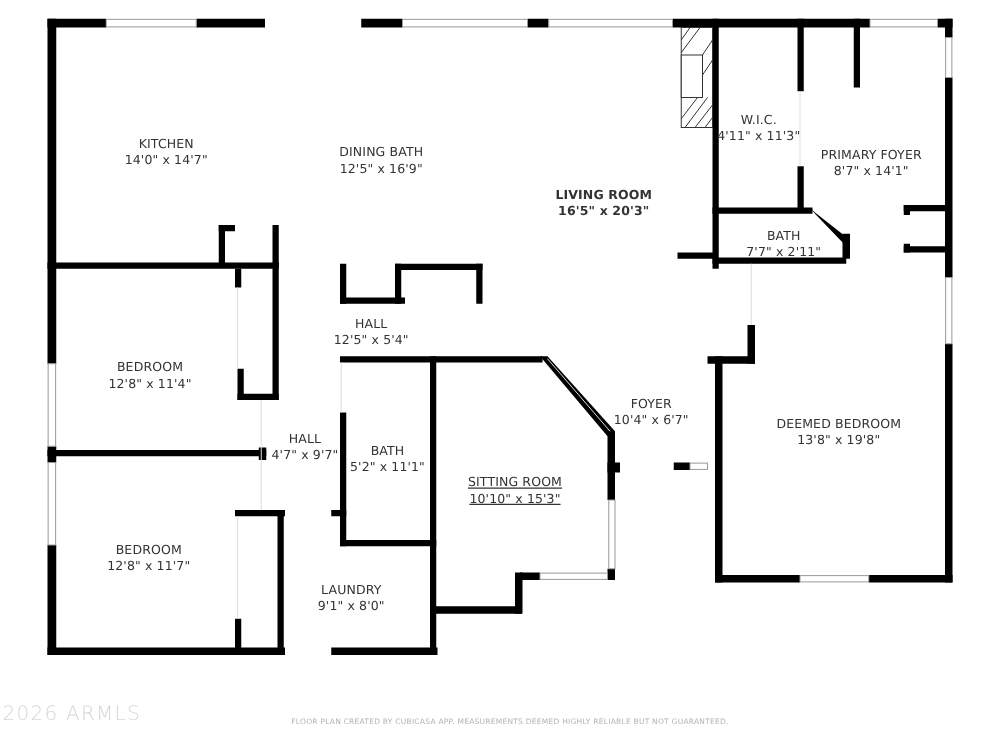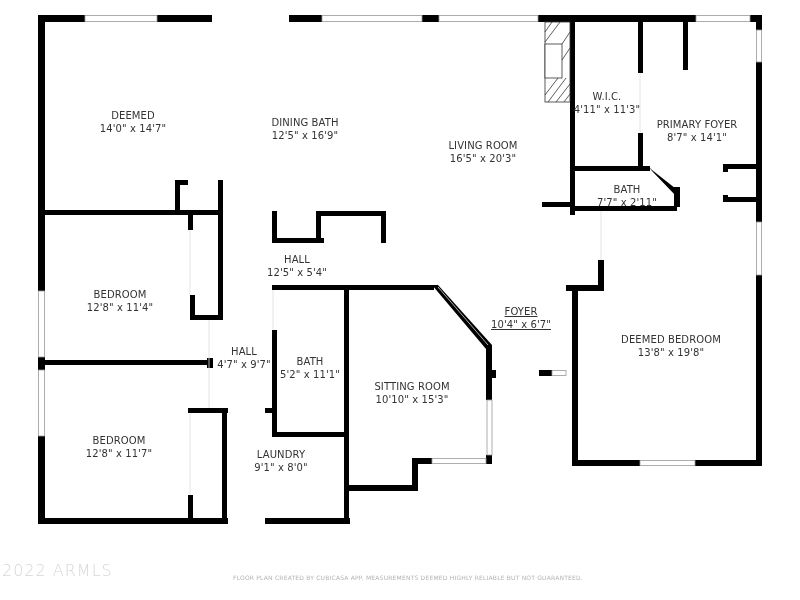--- a/index.html
+++ b/index.html
@@ -125,28 +125,28 @@
     <line x1="209" y1="320" x2="209" y2="408"></line>
     <line x1="190" y1="413" x2="190" y2="495"></line>
     <line x1="273" y1="290" x2="273" y2="330"></line>
     <line x1="438" y1="287" x2="488" y2="345"></line>
     <line x1="640" y1="73" x2="640" y2="133"></line>
     <line x1="601" y1="211" x2="601" y2="260"></line>
   </g>
 </svg>
 
 <div class="room-label" style="left:133px;top:122px;">
-  <span class="name">DEEMED</span>
+  <span class="name">KITCHEN</span>
   <span class="dims">14'0" x 14'7"</span>
 </div>
 <div class="room-label" style="left:305px;top:129px;">
   <span class="name">DINING BATH</span>
   <span class="dims">12'5" x 16'9"</span>
 </div>
-<div class="room-label" style="left:483px;top:152px;">
+<div class="room-label" style="left:483px;top:163px;font-weight:bold;">
   <span class="name">LIVING ROOM</span>
   <span class="dims">16'5" x 20'3"</span>
 </div>
 <div class="room-label" style="left:607px;top:103px;">
   <span class="name">W.I.C.</span>
   <span class="dims">4'11" x 11'3"</span>
 </div>
 <div class="room-label" style="left:697px;top:131px;">
   <span class="name">PRIMARY FOYER</span>
   <span class="dims">8'7" x 14'1"</span>
@@ -164,35 +164,35 @@
   <span class="dims">12'8" x 11'4"</span>
 </div>
 <div class="room-label" style="left:244px;top:358px;">
   <span class="name">HALL</span>
   <span class="dims">4'7" x 9'7"</span>
 </div>
 <div class="room-label" style="left:310px;top:368px;">
   <span class="name">BATH</span>
   <span class="dims">5'2" x 11'1"</span>
 </div>
-<div class="room-label" style="left:412px;top:393px;">
+<div class="room-label" style="left:412px;top:393px;text-decoration:underline;">
   <span class="name">SITTING ROOM</span>
   <span class="dims">10'10" x 15'3"</span>
 </div>
-<div class="room-label" style="left:521px;top:318px;text-decoration:underline;">
+<div class="room-label" style="left:521px;top:330px;">
   <span class="name">FOYER</span>
   <span class="dims">10'4" x 6'7"</span>
 </div>
 <div class="room-label" style="left:671px;top:346px;">
   <span class="name">DEEMED BEDROOM</span>
   <span class="dims">13'8" x 19'8"</span>
 </div>
 <div class="room-label" style="left:119px;top:447px;">
   <span class="name">BEDROOM</span>
   <span class="dims">12'8" x 11'7"</span>
 </div>
-<div class="room-label" style="left:281px;top:461px;">
+<div class="room-label" style="left:281px;top:479px;">
   <span class="name">LAUNDRY</span>
   <span class="dims">9'1" x 8'0"</span>
 </div>
 
-<div class="watermark">2022 ARMLS</div>
+<div class="watermark">2026 ARMLS</div>
 <div class="disclaimer">FLOOR PLAN CREATED BY CUBICASA APP. MEASUREMENTS DEEMED HIGHLY RELIABLE BUT NOT GUARANTEED.</div>
 
 </body></html>

